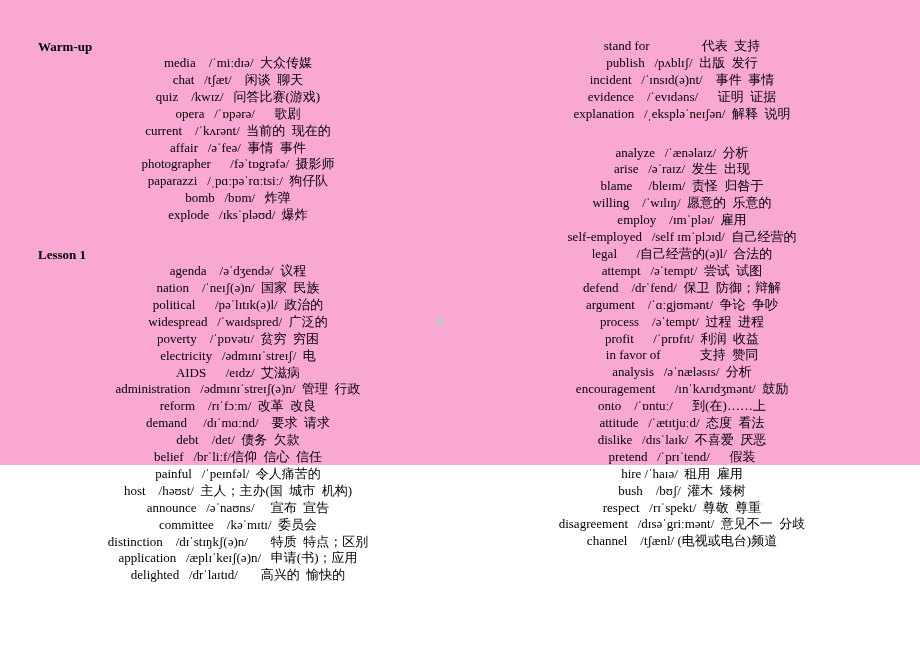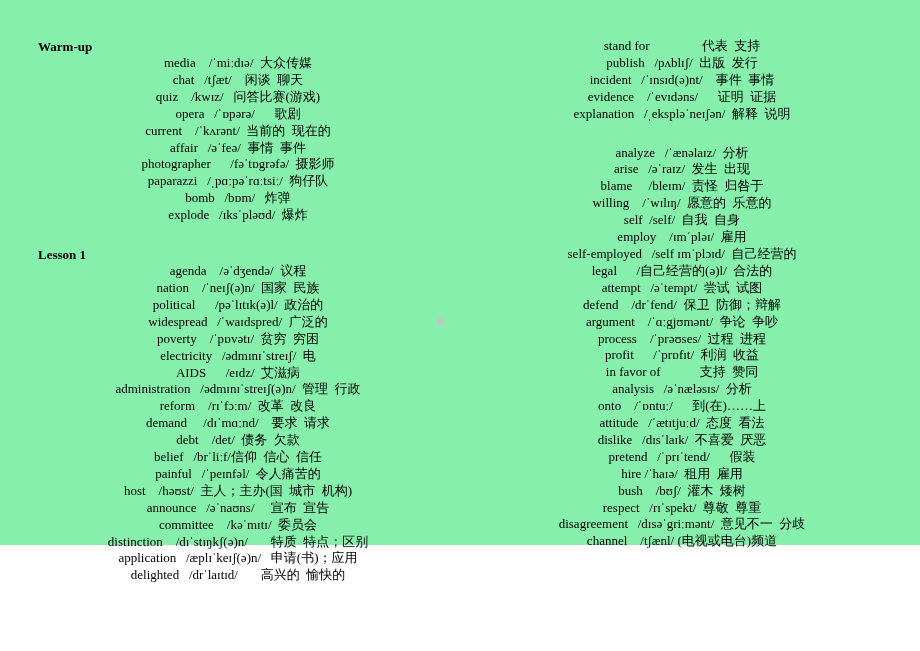--- a/index.html
+++ b/index.html
@@ -11,22 +11,22 @@
   body {
     width: 920px;
     height: 651px;
     overflow: hidden;
     font-family: "Liberation Serif", "DejaVu Serif", serif;
     color: #000000;
   }
   #page {
     position: relative;
     width: 920px;
-    height: 545px;
-    background: #86efac;
+    height: 465px;
+    background: #f9a8d4;
   }
   .column {
     position: absolute;
     top: 38px;
   }
   #col-left  { left: 38px;  width: 400px; }
   #col-right { left: 477px; width: 410px; }
 
   .section-heading {
     font-weight: bold;
@@ -99,31 +99,31 @@
       <div class="entry">stand for                代表  支持</div>
       <div class="entry">publish   /pʌblɪʃ/  出版  发行</div>
       <div class="entry">incident   /ˈɪnsɪd(ə)nt/    事件  事情</div>
       <div class="entry">evidence    /ˈevɪdəns/      证明  证据</div>
       <div class="entry">explanation   /ˌekspləˈneɪʃən/  解释  说明</div>
       <div class="section-gap"></div>
       <div class="entry">analyze   /ˈænəlaɪz/  分析</div>
       <div class="entry">arise   /əˈraɪz/  发生  出现</div>
       <div class="entry">blame     /bleɪm/  责怪  归咎于</div>
       <div class="entry">willing    /ˈwɪlɪŋ/  愿意的  乐意的</div>
-      <div class="entry">self  /self/  自我  自身</div>
       <div class="entry">employ    /ɪmˈpləɪ/  雇用</div>
       <div class="entry">self-employed   /self ɪmˈplɔɪd/  自己经营的</div>
       <div class="entry">legal      /自己经营的(ə)l/  合法的</div>
       <div class="entry">attempt   /əˈtempt/  尝试  试图</div>
       <div class="entry">defend    /drˈfend/  保卫  防御；辩解</div>
       <div class="entry">argument    /ˈɑːgjʊmənt/  争论  争吵</div>
-      <div class="entry">process    /ˈprəʊses/  过程  进程</div>
+      <div class="entry">process    /əˈtempt/  过程  进程</div>
       <div class="entry">profit      /ˈprɒfɪt/  利润  收益</div>
       <div class="entry">in favor of            支持  赞同</div>
       <div class="entry">analysis   /əˈnæləsɪs/  分析</div>
+      <div class="entry">encouragement      /ɪnˈkʌrɪdʒmənt/  鼓励</div>
       <div class="entry">onto    /ˈɒntuː/      到(在)……上</div>
       <div class="entry">attitude   /ˈætɪtjuːd/  态度  看法</div>
       <div class="entry">dislike   /dɪsˈlaɪk/  不喜爱  厌恶</div>
       <div class="entry">pretend   /ˈprɪˈtend/      假装</div>
       <div class="entry">hire /ˈhaɪə/  租用  雇用</div>
       <div class="entry">bush    /bʊʃ/  灌木  矮树</div>
       <div class="entry">respect   /rɪˈspekt/  尊敬  尊重</div>
       <div class="entry">disagreement   /dɪsəˈgriːmənt/  意见不一  分歧</div>
       <div class="entry">channel    /tʃænl/ (电视或电台)频道</div>
     </div>

